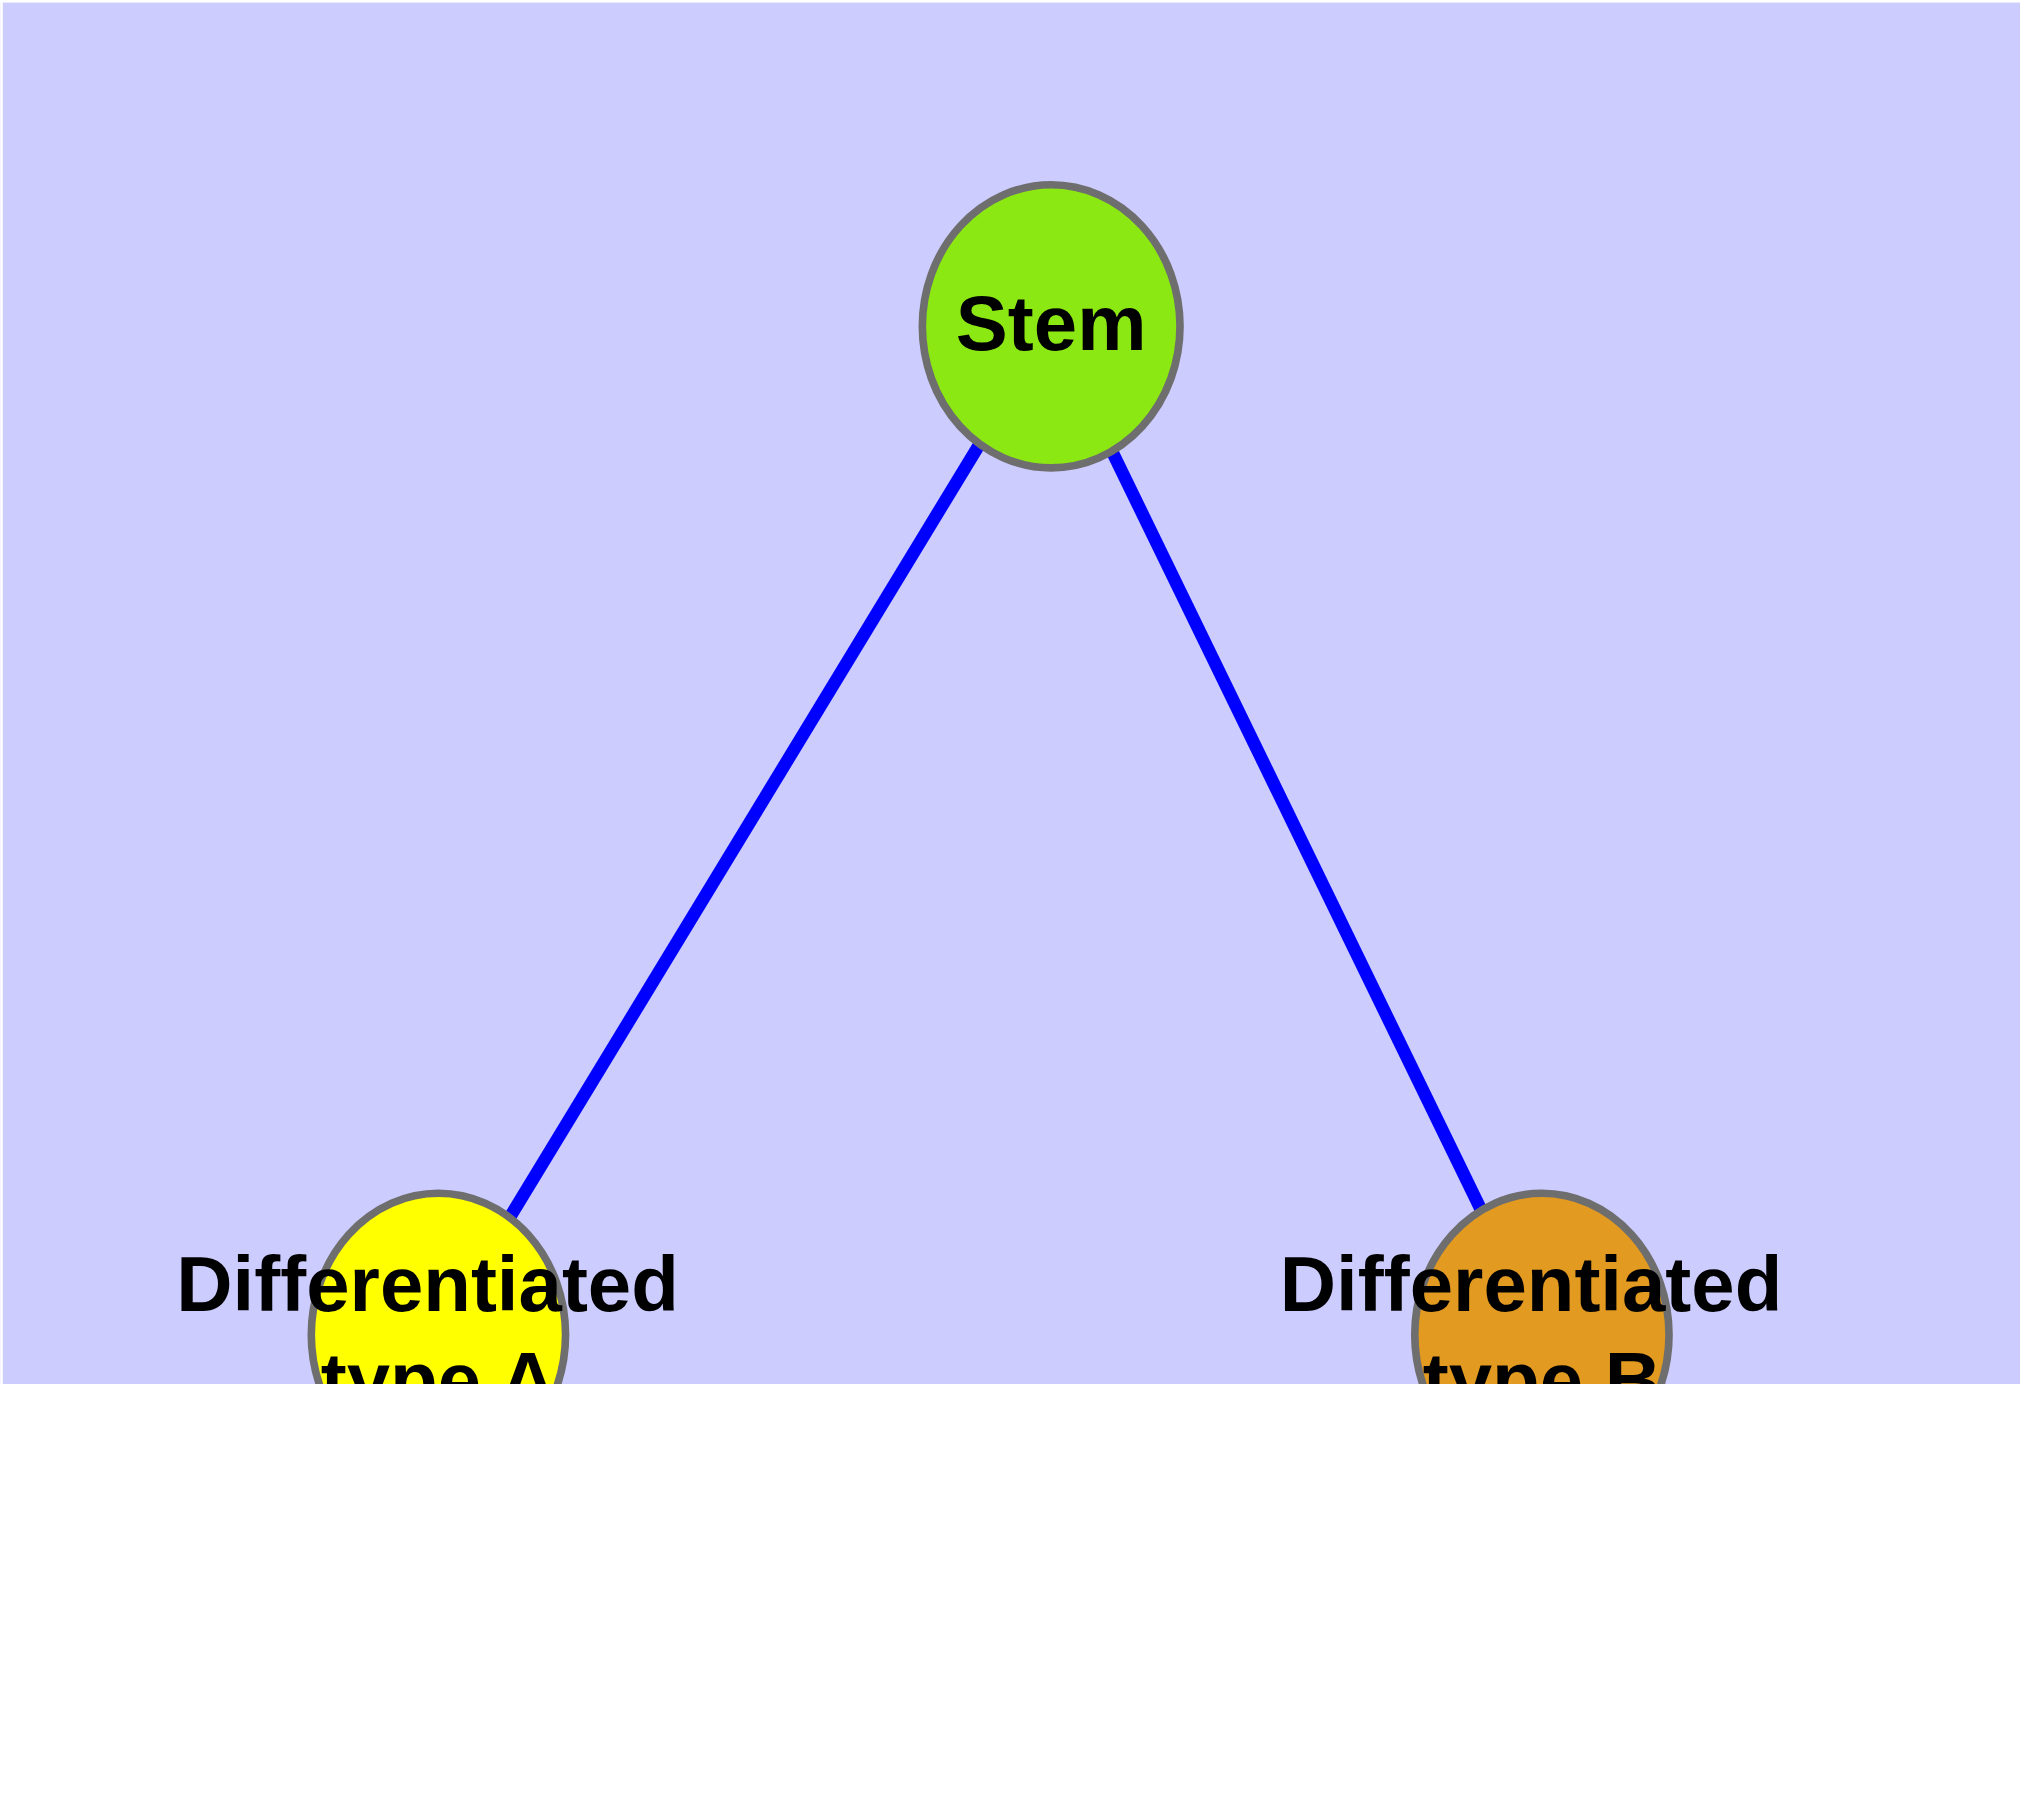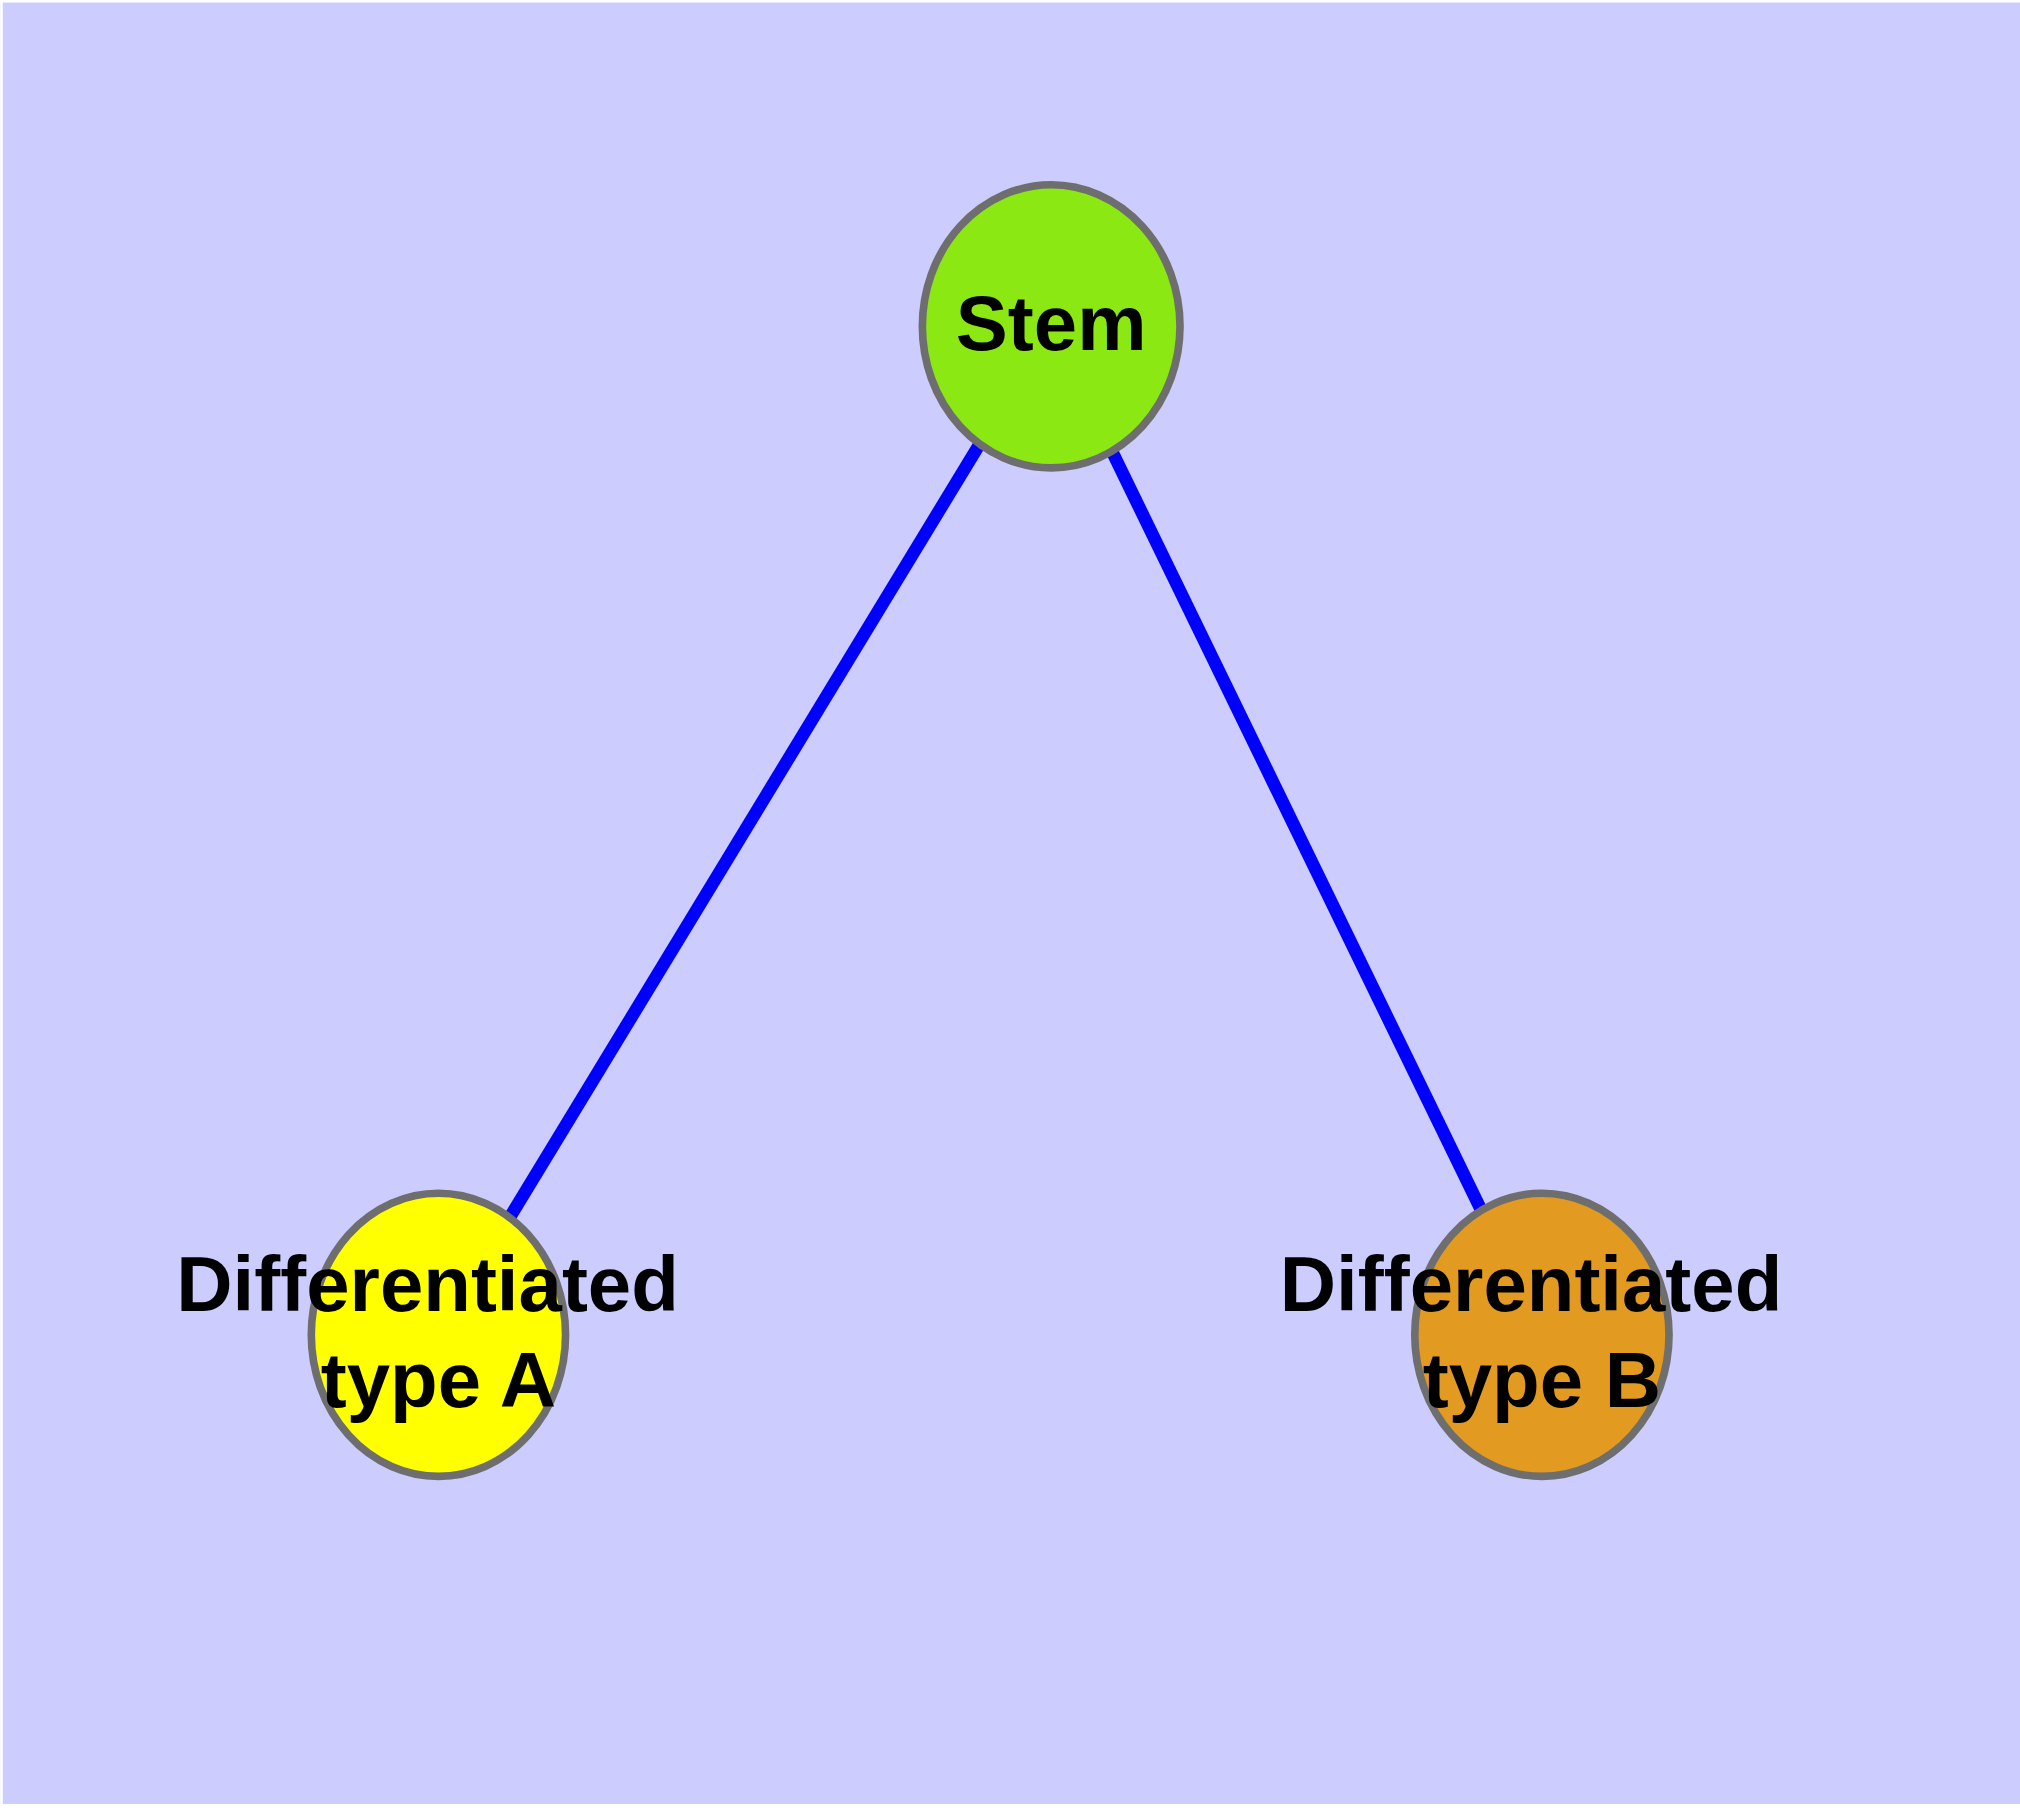--- a/index.html
+++ b/index.html
@@ -3,21 +3,21 @@
 <meta charset="utf-8">
 <style>
   html, body {
     margin: 0;
     padding: 0;
     background: #ffffff;
   }
   .canvas-wrap {
     position: relative;
     width: 2021px;
-    height: 1804px;
+    height: 1384px;
     overflow: hidden;
     font-family: "Liberation Sans", sans-serif;
   }
   svg text {
     font-family: "Liberation Sans", "DejaVu Sans", sans-serif;
     font-weight: bold;
     font-size: 92px;
   }
   .node-ellipse {
     stroke-width: 9px;

